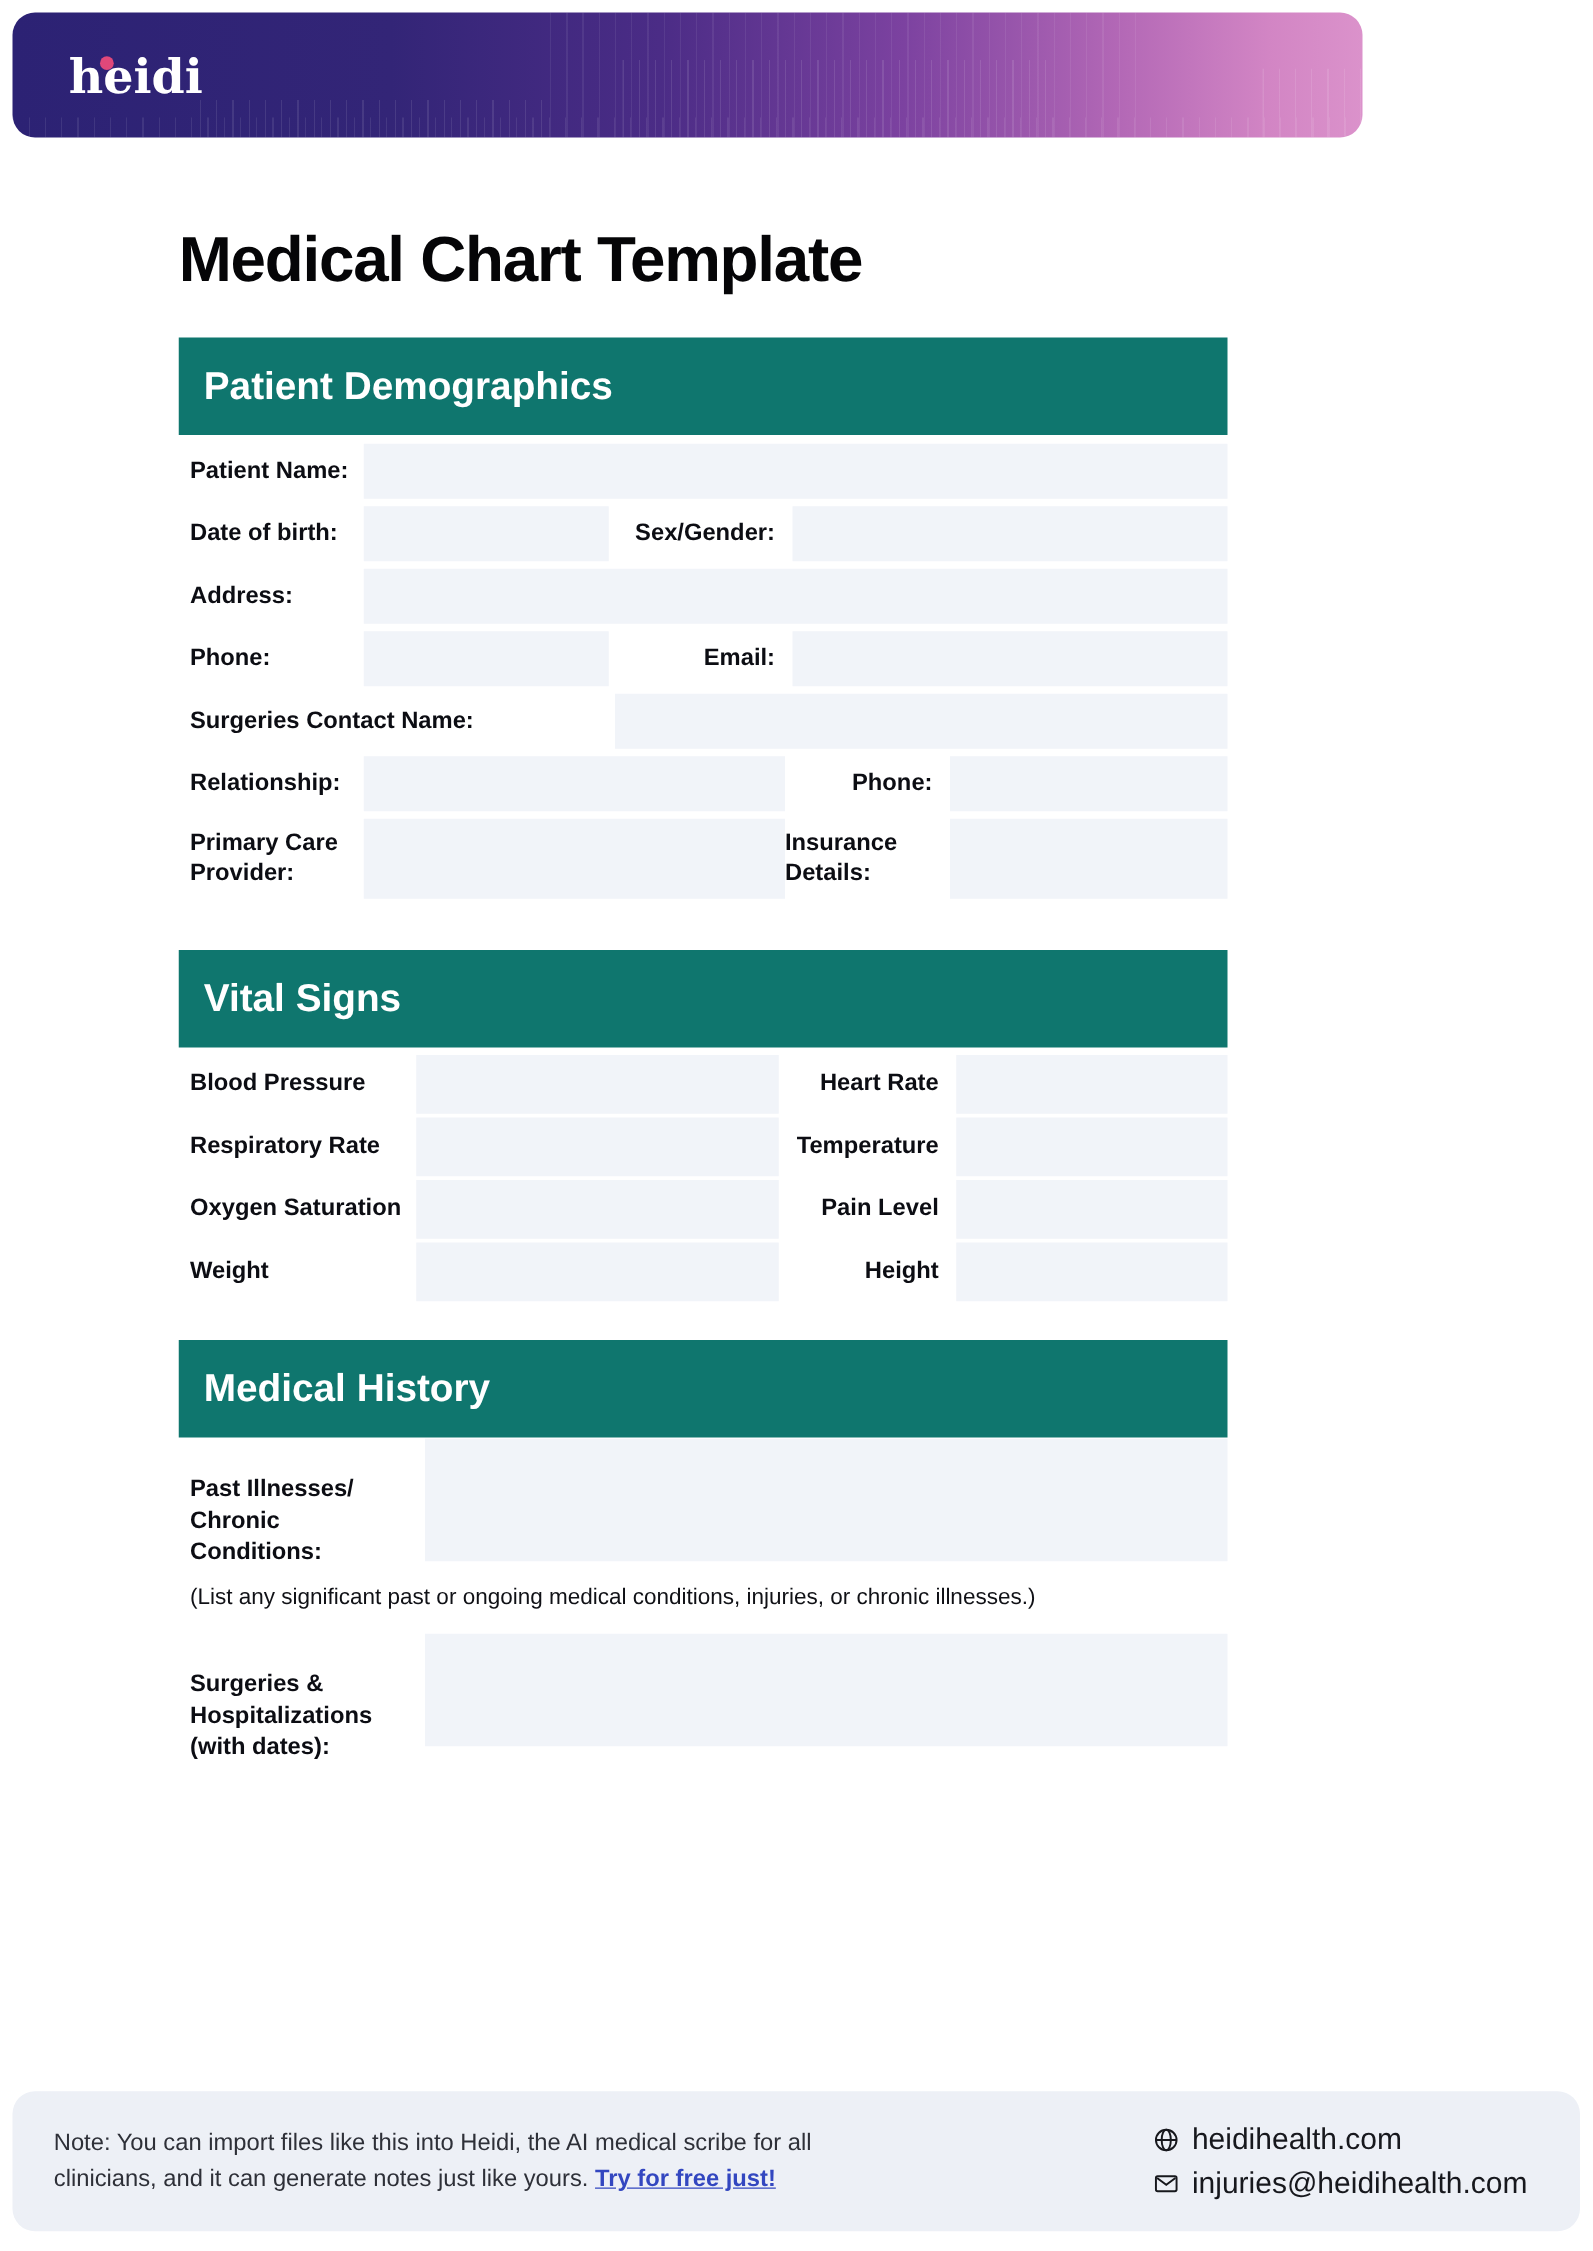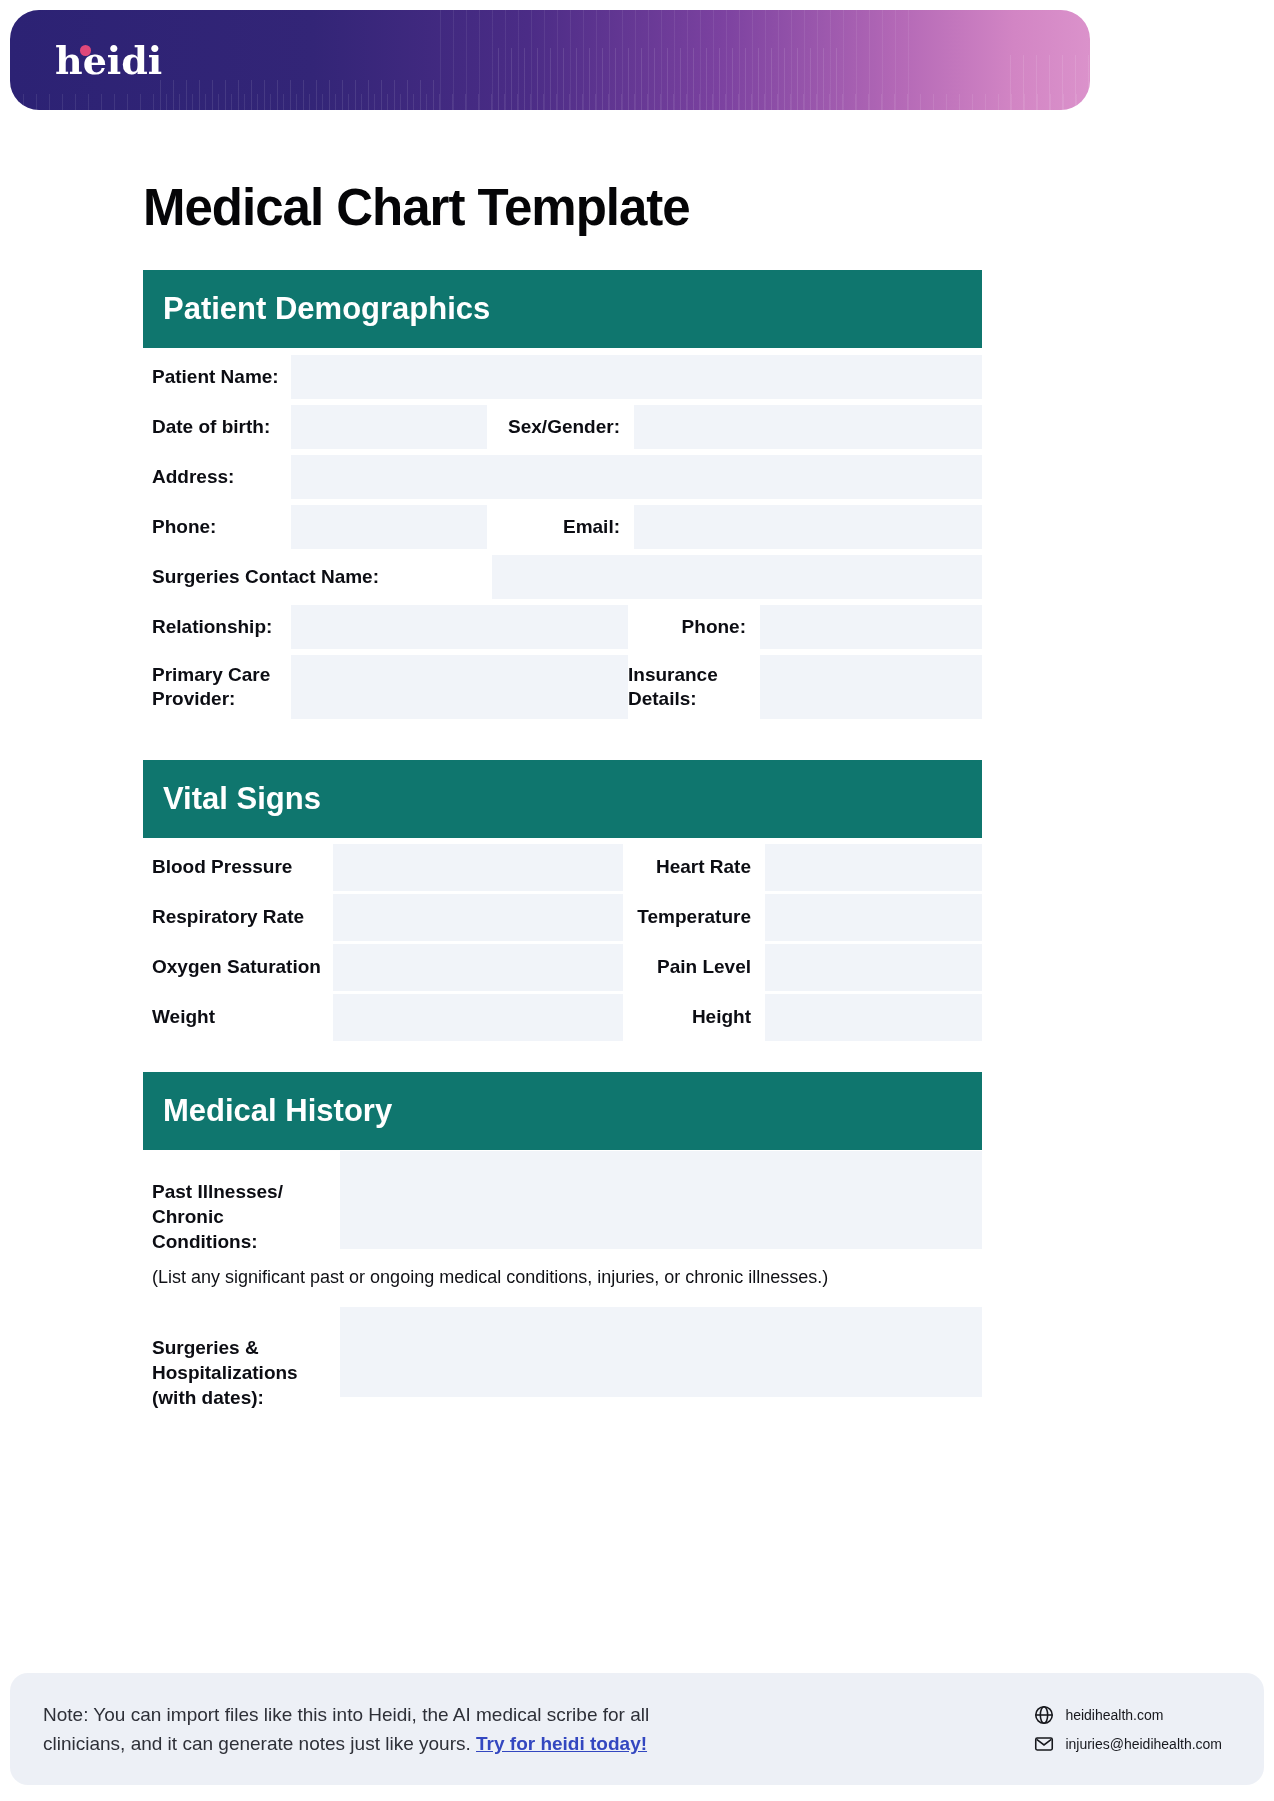--- a/index.html
+++ b/index.html
@@ -1,21 +1,21 @@
 <!DOCTYPE html>
 <html><head>
 <meta charset="utf-8">
 <style>
   * { margin:0; padding:0; box-sizing:border-box; }
   html,body { width:1274px; height:1801px; background:#ffffff;
     font-family:"Liberation Sans", sans-serif; position:relative; overflow:hidden; }
 
   
   .banner { position:absolute; left:10px; top:10px; width:1080px; height:100px;
-    border-radius:29px; overflow:hidden;
+    border-radius:18px; overflow:hidden;
     background:linear-gradient(90deg,#2c2274 0%,#332577 28%,#4b2c86 48%,#7c42a0 66%,#b368b6 82%,#d285c4 93%,#db92cb 100%); }
   .wv { position:absolute; bottom:0;
     background:repeating-linear-gradient(90deg, rgba(255,255,255,0.35) 0 1px, transparent 1px 13px); }
   .wv1 { left:430px; width:470px; top:0; opacity:.20; }
   .wv2 { left:488px; width:350px; height:62%; opacity:.30; }
   .wv3 { left:1000px; width:254px; height:55%; opacity:.30; }
   .wv4 { left:150px; width:280px; height:30%; opacity:.28; }
   .wv5 { left:0; width:100%; height:16%; opacity:.25; }
   .logo { position:absolute; left:45px; top:28px; color:#ffffff;
     font-family:"DejaVu Serif", serif; font-weight:bold; font-size:38px; letter-spacing:0; }
@@ -65,21 +65,21 @@
   .h-row.r1 { margin-top:1px; }
   .h-note { padding-left:9px; margin-top:13px; font-size:18px; color:#101116; }
   .h-row.r2 { margin-top:19px; }
 
   
   .footer { position:absolute; left:10px; top:1673px; width:1254px; height:112px;
     background:#edf0f6; border-radius:18px; display:flex; align-items:center; padding:0 42px 0 33px; }
   .f-note { width:640px; font-size:19px; line-height:29px; color:#2e3038; }
   .f-link { color:#3347c0; font-weight:bold; text-decoration:underline; cursor:pointer; }
   .f-contacts { margin-left:auto; display:flex; flex-direction:column; gap:7px; }
-  .f-line { display:flex; align-items:center; gap:10px; font-size:14px; color:#17181d; }
+  .f-line { display:flex; align-items:center; gap:10px; font-size:24px; color:#17181d; }
   .f-icon { width:22px; height:22px; flex:0 0 22px; }
 </style>
 </head>
 <body>
 
 <div class="banner">
   <div class="wv wv1"></div>
   <div class="wv wv2"></div>
   <div class="wv wv3"></div>
   <div class="wv wv4"></div>
@@ -178,21 +178,21 @@
   </div>
   <div class="h-note">(List any significant past or ongoing medical conditions, injuries, or chronic illnesses.)</div>
   <div class="h-row r2">
     <div class="lbl">Surgeries &amp; Hospitalizations (with dates):</div>
     <div class="h-area a2"></div>
   </div>
 </div>
 
 <div class="footer">
   <div class="f-note">
-    <span>Note: You can import files like this into Heidi, the AI medical scribe for all clinicians, and it can generate notes just like yours. </span><a class="f-link">Try for heidi today!</a>
+    <span>Note: You can import files like this into Heidi, the AI medical scribe for all clinicians, and it can generate notes just like yours. </span><a class="f-link">Try for free just!</a>
   </div>
   <div class="f-contacts">
     <div class="f-line">
       <svg class="f-icon" viewBox="0 0 24 24" fill="none" stroke="#17181d" stroke-width="1.7">
         <circle cx="12" cy="12" r="9"></circle>
         <ellipse cx="12" cy="12" rx="4" ry="9"></ellipse>
         <line x1="3" y1="12" x2="21" y2="12"></line>
       </svg>
       <span>heidihealth.com</span>
     </div>

